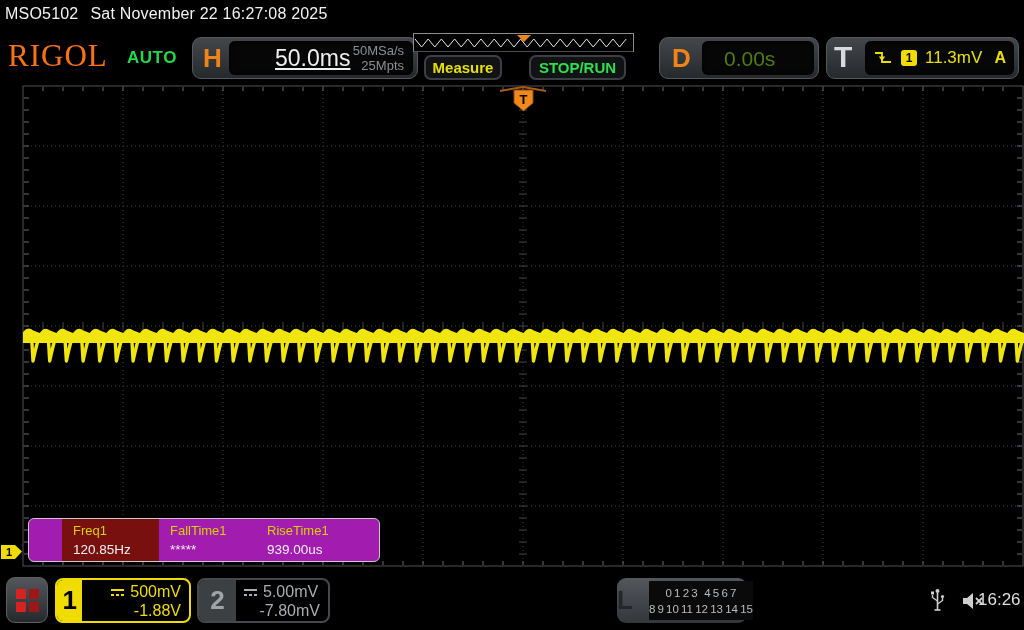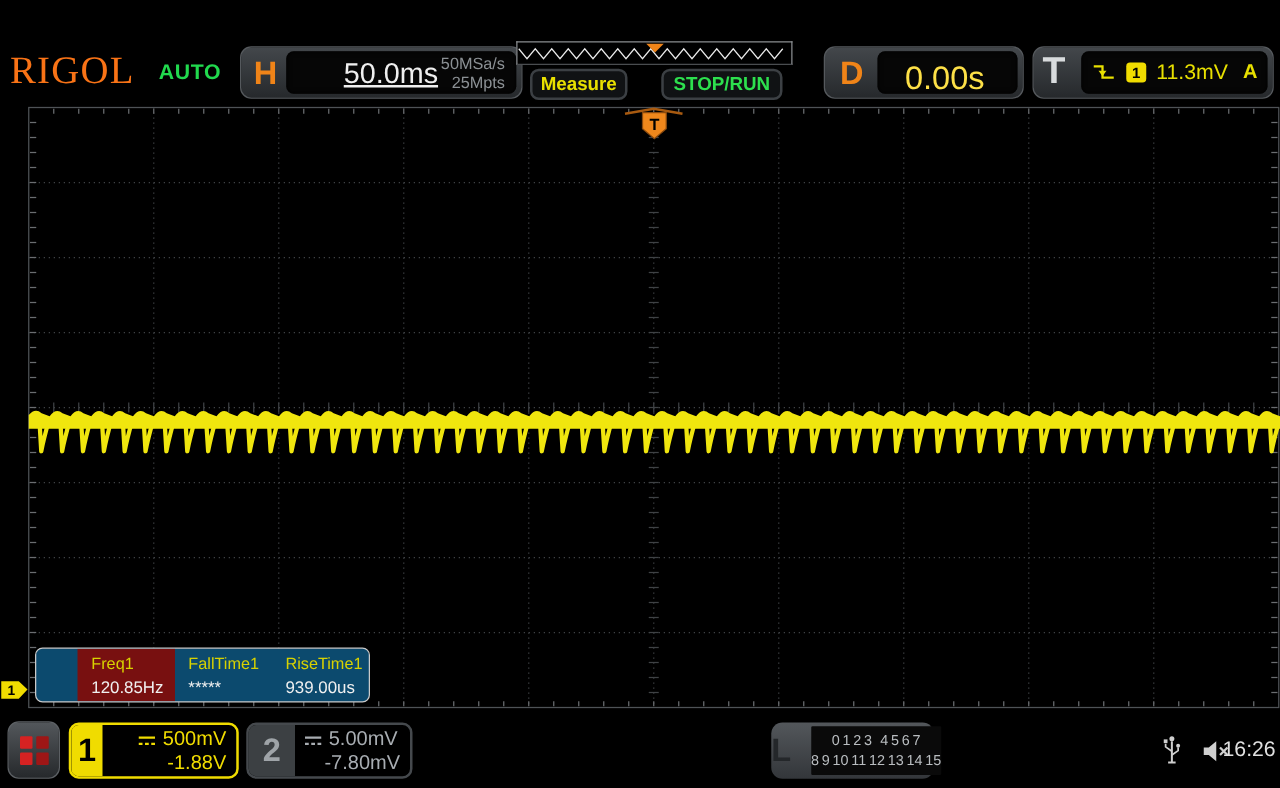--- a/index.html
+++ b/index.html
@@ -23,32 +23,32 @@
   #preview{position:absolute;left:413px;top:33px;width:221px;height:19px;background:#000;
            border:1px solid #8a8d90;border-bottom-color:#4a4d50;box-sizing:border-box;}
   .hdr-btn{position:absolute;top:55px;height:25px;background:#101214;border:2px solid #3c4044;
            border-radius:7px;box-sizing:border-box;text-align:center;font-weight:bold;font-size:15px;
            line-height:21px;cursor:pointer;}
   #measure-btn{left:424px;width:78px;color:#e8e000;}
   #stoprun-btn{left:529px;width:97px;color:#2de04e;}
   #d-box{left:659px;top:37px;width:160px;height:42px;}
   #d-box .letter{position:absolute;left:12px;top:5px;font-size:26px;font-weight:bold;color:#f08418;}
   #d-box .hdr-inner{left:42px;top:3px;right:4px;bottom:3px;}
-  .delayval{position:absolute;left:22px;top:6px;font-size:26px;color:#fde047;}
+  .delayval{position:absolute;left:22px;top:6px;font-size:21px;color:#4d7c0f;}
   #t-box{left:826px;top:37px;width:193px;height:42px;}
   #t-box .letter{position:absolute;left:7px;top:2px;font-size:30px;font-weight:bold;color:#d8dbdd;}
   #t-box .hdr-inner{left:38px;top:3px;right:4px;bottom:3px;display:flex;align-items:center;gap:8px;padding:0 8px;}
   .trig-badge{width:16px;height:16px;background:#f0dc00;border-radius:3px;color:#000;font-size:12px;
               font-weight:bold;text-align:center;line-height:16px;flex:0 0 auto;}
   .trig-level{color:#e8e000;font-size:17px;}
   .trig-mode{color:#e8e000;font-size:16px;font-weight:bold;margin-left:auto;}
   
   #scope-svg{position:absolute;left:0;top:0;}
   
-  #meas-panel{position:absolute;left:28px;top:518px;width:268px;height:44px;background:#0c4a6e;
+  #meas-panel{position:absolute;left:28px;top:518px;width:352px;height:44px;background:#a21caf;
               border:1px solid #c9c9c9;border-radius:6px;box-sizing:border-box;display:flex;
               padding-left:33px;overflow:hidden;cursor:pointer;}
   .meas-col{width:97px;height:100%;box-sizing:border-box;padding:4px 0 0 11px;}
   .meas-col.hl{background:#781010;}
   .meas-label{font-size:13px;color:#d8d200;}
   .meas-value{font-size:13.5px;color:#f0f0f0;margin-top:4px;}
   
   #menu-btn{position:absolute;left:6px;top:577px;width:42px;height:46px;border-radius:9px;
             background:linear-gradient(#53575b,#26292c);border:1px solid #5c6064;box-sizing:border-box;
             display:flex;align-items:center;justify-content:center;cursor:pointer;}
@@ -74,20 +74,23 @@
                  font-size:11.5px;line-height:16px;padding-top:4px;text-align:center;}
   #l-badge .drow{white-space:pre;word-spacing:-1px;}
   .sysicons{position:absolute;top:588px;display:flex;align-items:center;}
   #clock{position:absolute;left:978px;top:590px;font-size:17px;color:#dfdfdf;}
 </style>
 </head>
 <body>
 
 <div id="screen">
 
+  <div class="statusbar">
+    <span class="model">MSO5102</span><span>Sat November 22 16:27:08 2025</span>
+  </div>
 
   <div class="logo">RIGOL</div>
   <div class="auto">AUTO</div>
 
   <div id="h-box" class="hdr-box">
     <span class="letter">H</span>
     <div class="hdr-inner">
       <span class="timebase">50.0ms</span>
       <span class="srate"><span>50MSa/s</span><br><span>25Mpts</span></span>
     </div>

